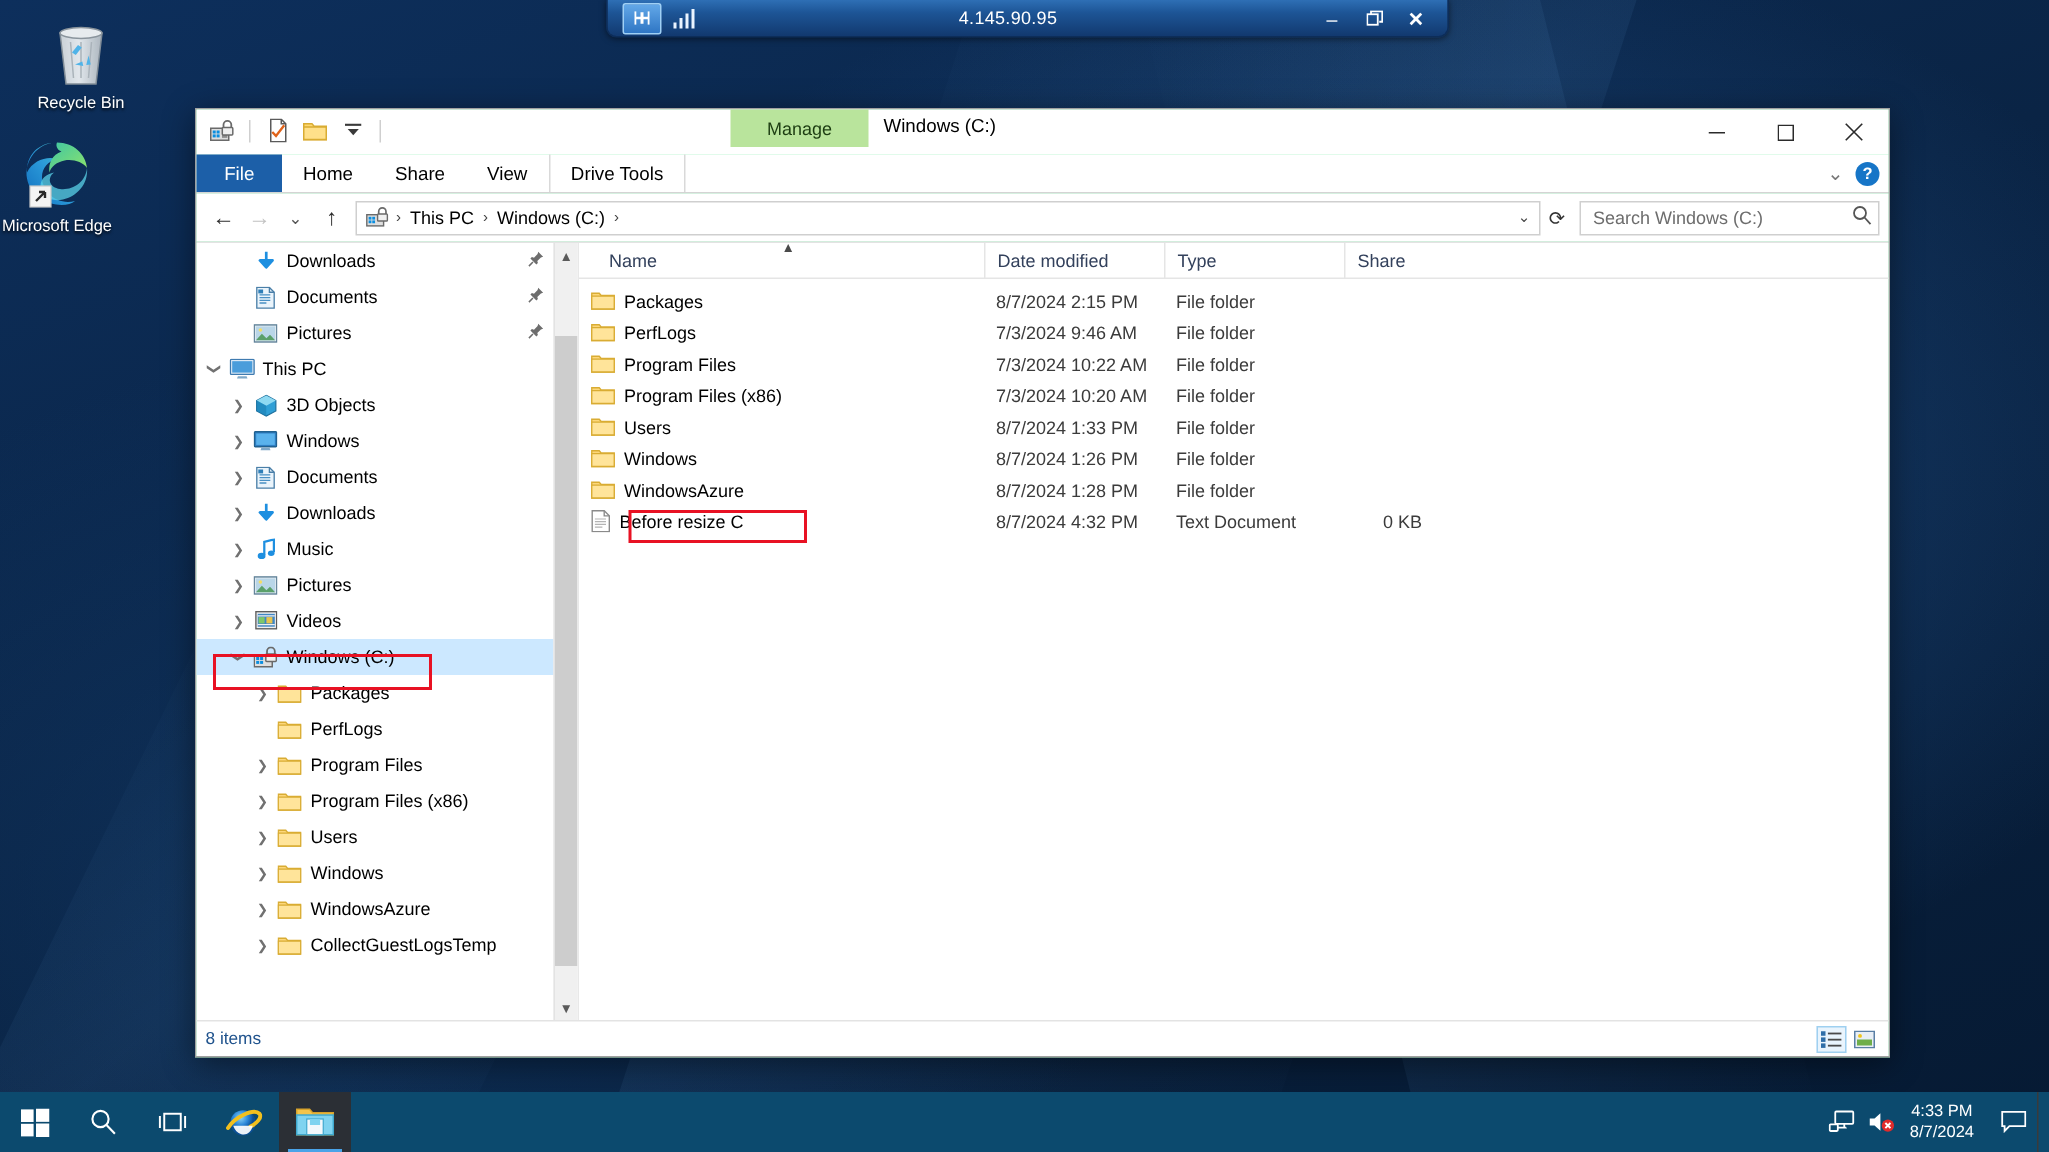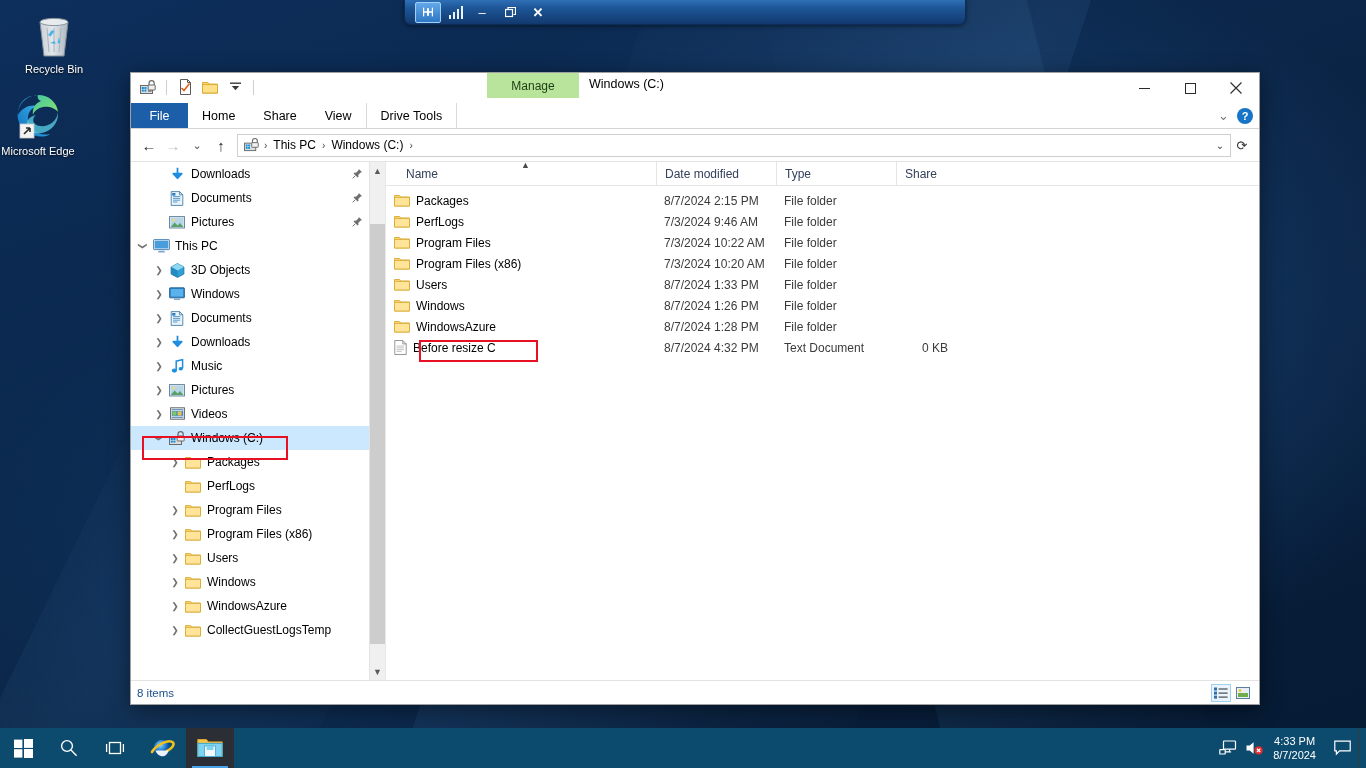--- a/index.html
+++ b/index.html
@@ -211,20 +211,21 @@
           <rect x="10.8" y="2.6" width="1.2" height="8.8" fill="#fff"></rect>
         </svg>
     </div>
     <div class="sigbtn">
       <i style="height:4px"></i>
         <i style="height:7px"></i>
         <i style="height:10px"></i>
         <i style="height:13px"></i>
     </div>
   </div>
+  <div class="rdp-title">4.145.90.95</div>
   <div class="rdp-btns">
     <div>–</div>
     <div>
       <svg width="11" height="11" viewBox="0 0 11 11">
           <rect x="0.5" y="2.5" width="7" height="7" fill="none" stroke="#fff" stroke-width="1.2"></rect>
           <path d="M3 2.5V0.5h7.5v7H8.5" fill="none" stroke="#fff" stroke-width="1.2"></path>
         </svg>
     </div>
     <div style="font-weight:bold;">✕</div>
   </div>
@@ -322,20 +323,29 @@
         </svg>
       </span>
       <span class="crumb-sep">›</span>
       <span class="crumb">This PC</span>
       <span class="crumb-sep">›</span>
       <span class="crumb">Windows (C:)</span>
       <span class="crumb-sep">›</span>
       <span class="crumb-drop">⌄</span>
     </div>
     <div class="refreshbtn">⟳</div>
+    <div class="searchbox">
+      <span class="ph">Search Windows (C:)</span>
+      <span>
+        <svg width="13" height="13" viewBox="0 0 13 13">
+            <circle cx="5" cy="5" r="4" fill="none" stroke="#555" stroke-width="1.2"></circle>
+            <path d="M8 8 L12 12.4" stroke="#555" stroke-width="1.2"></path>
+          </svg>
+      </span>
+    </div>
   </div>
 
   <div class="bodysplit">
     <div class="navpane">
       <div class="navlist" id="navlist">
           <div class="navrow" style="padding-left: 20px;">
             <span class="chev"></span>
             <span class="nicon">
               <svg width="15" height="15" viewBox="0 0 15 15">
                 <path d="M7.5 0.8v7.8M7.5 11.2L3.3 6.6h8.4z" fill="#1e8fe0" stroke="#1e8fe0" stroke-width="1.8" stroke-linejoin="round"></path>

